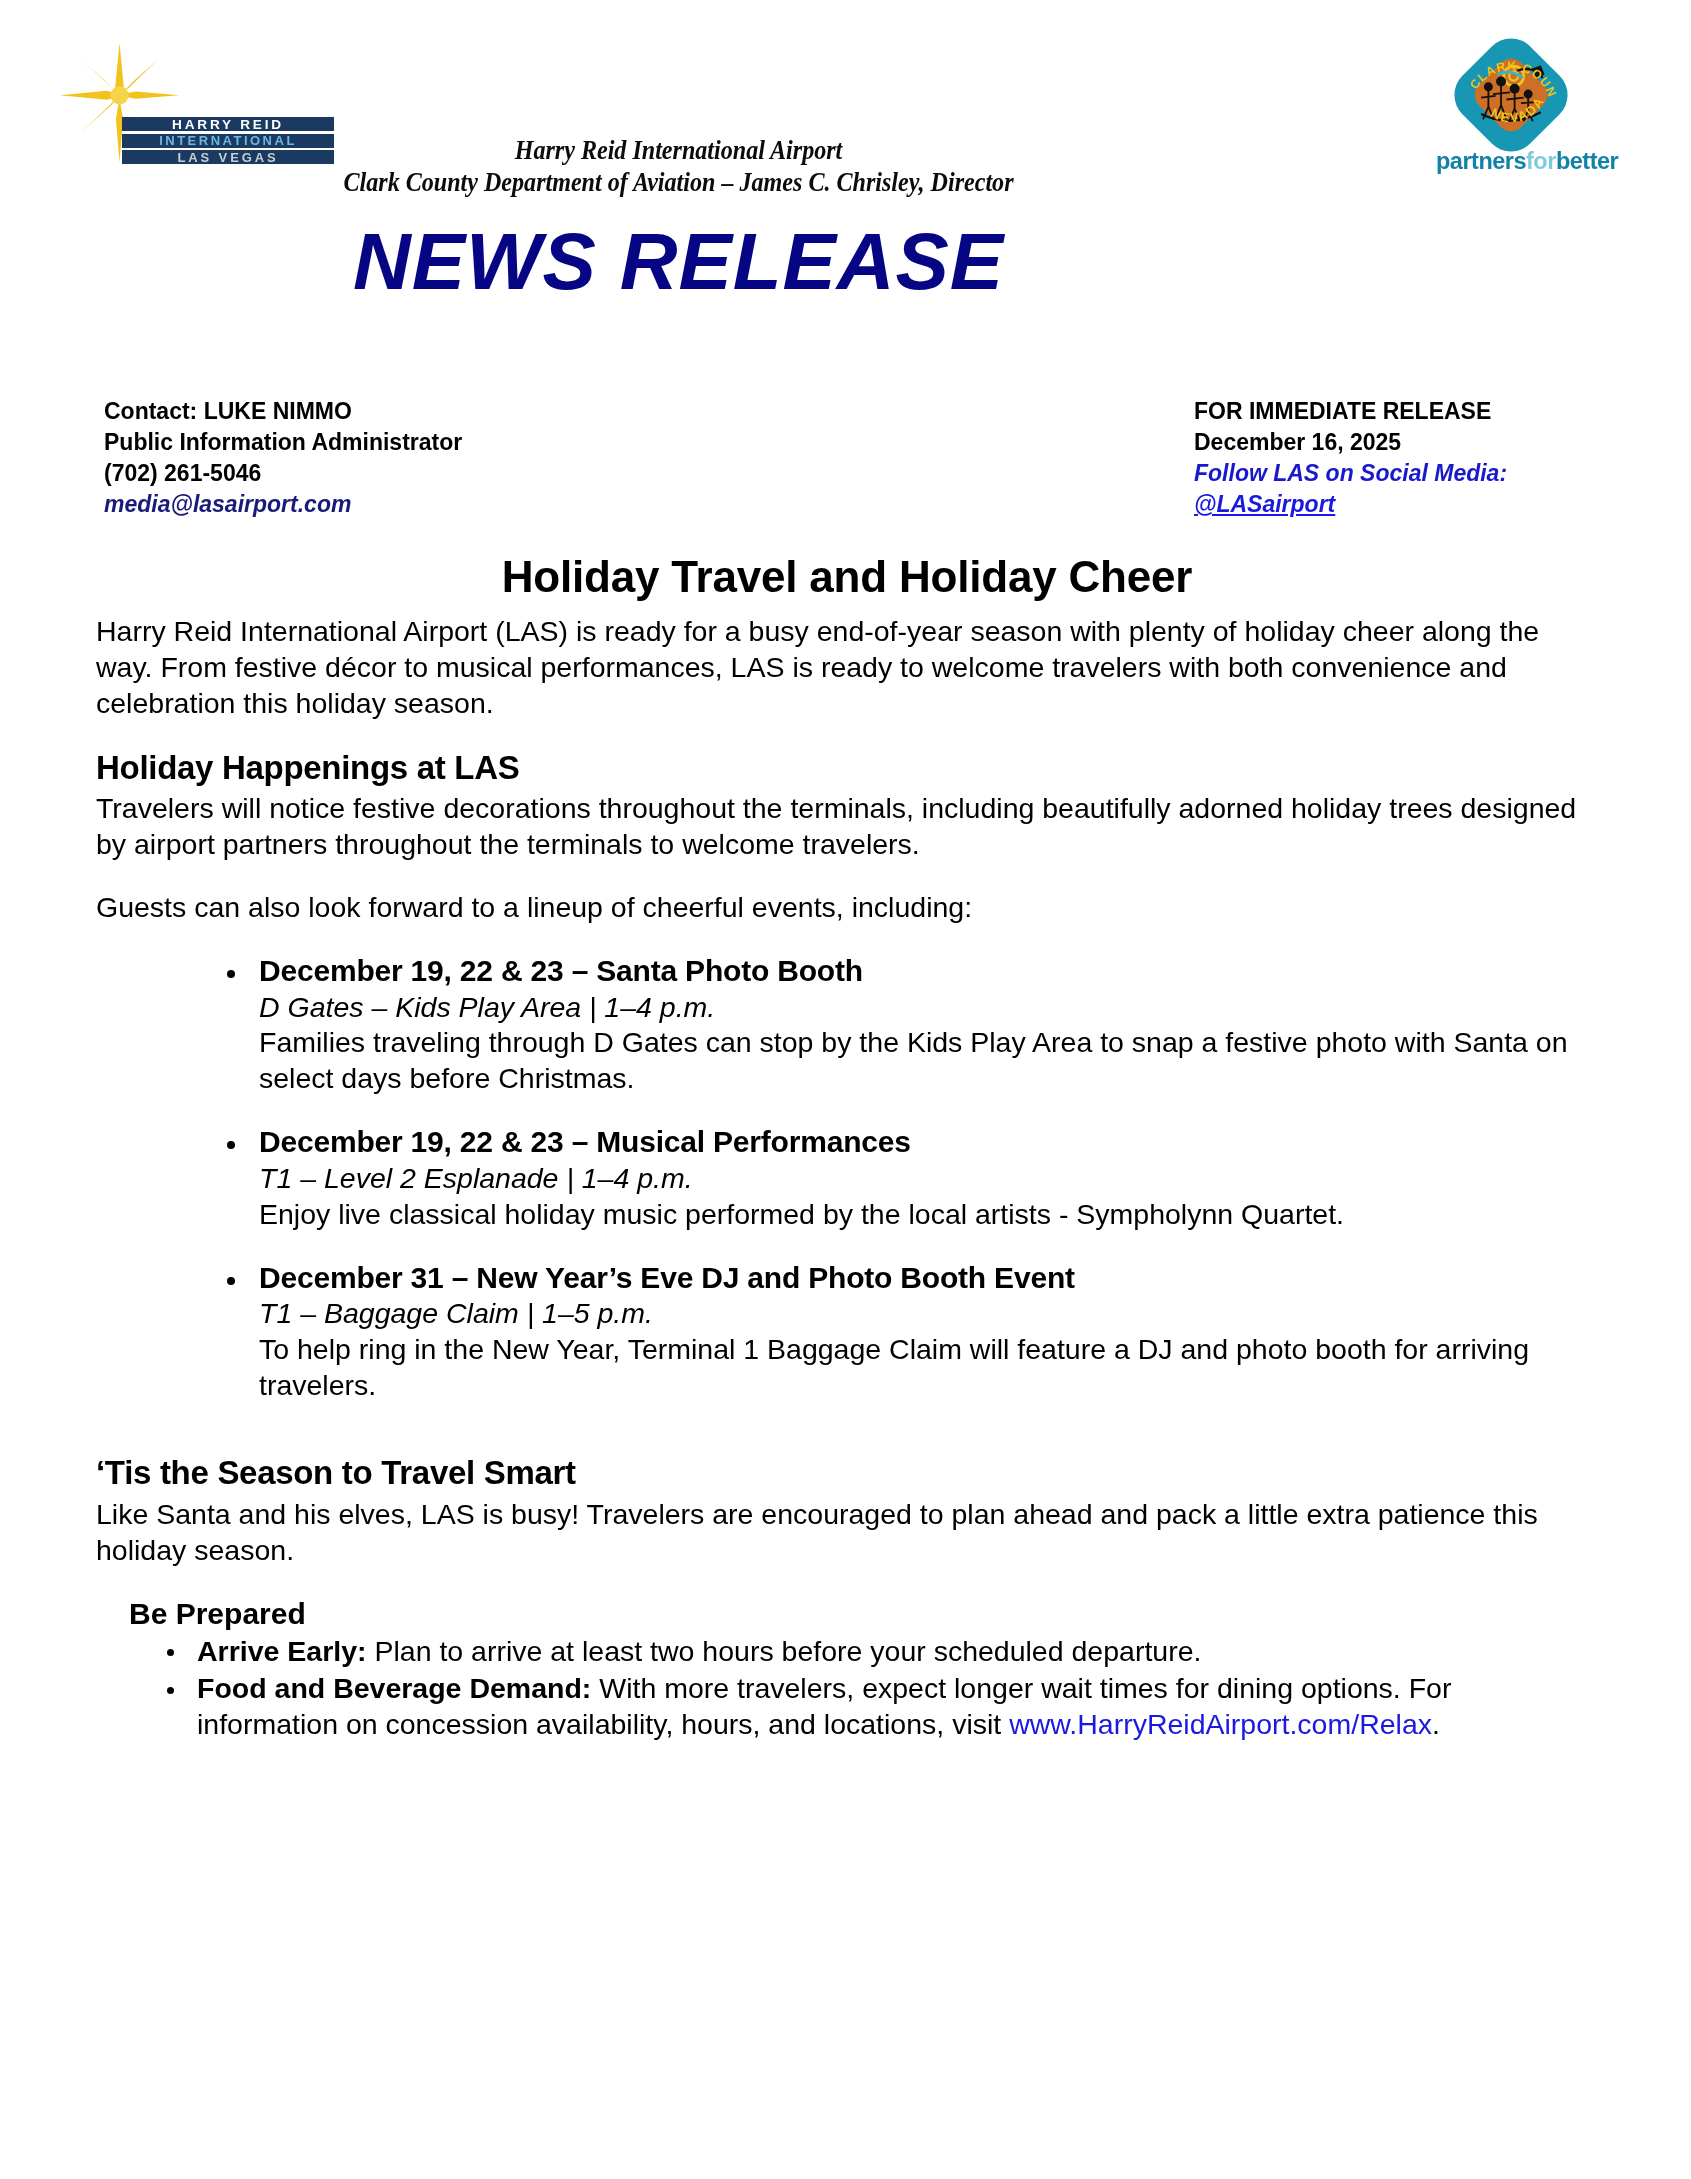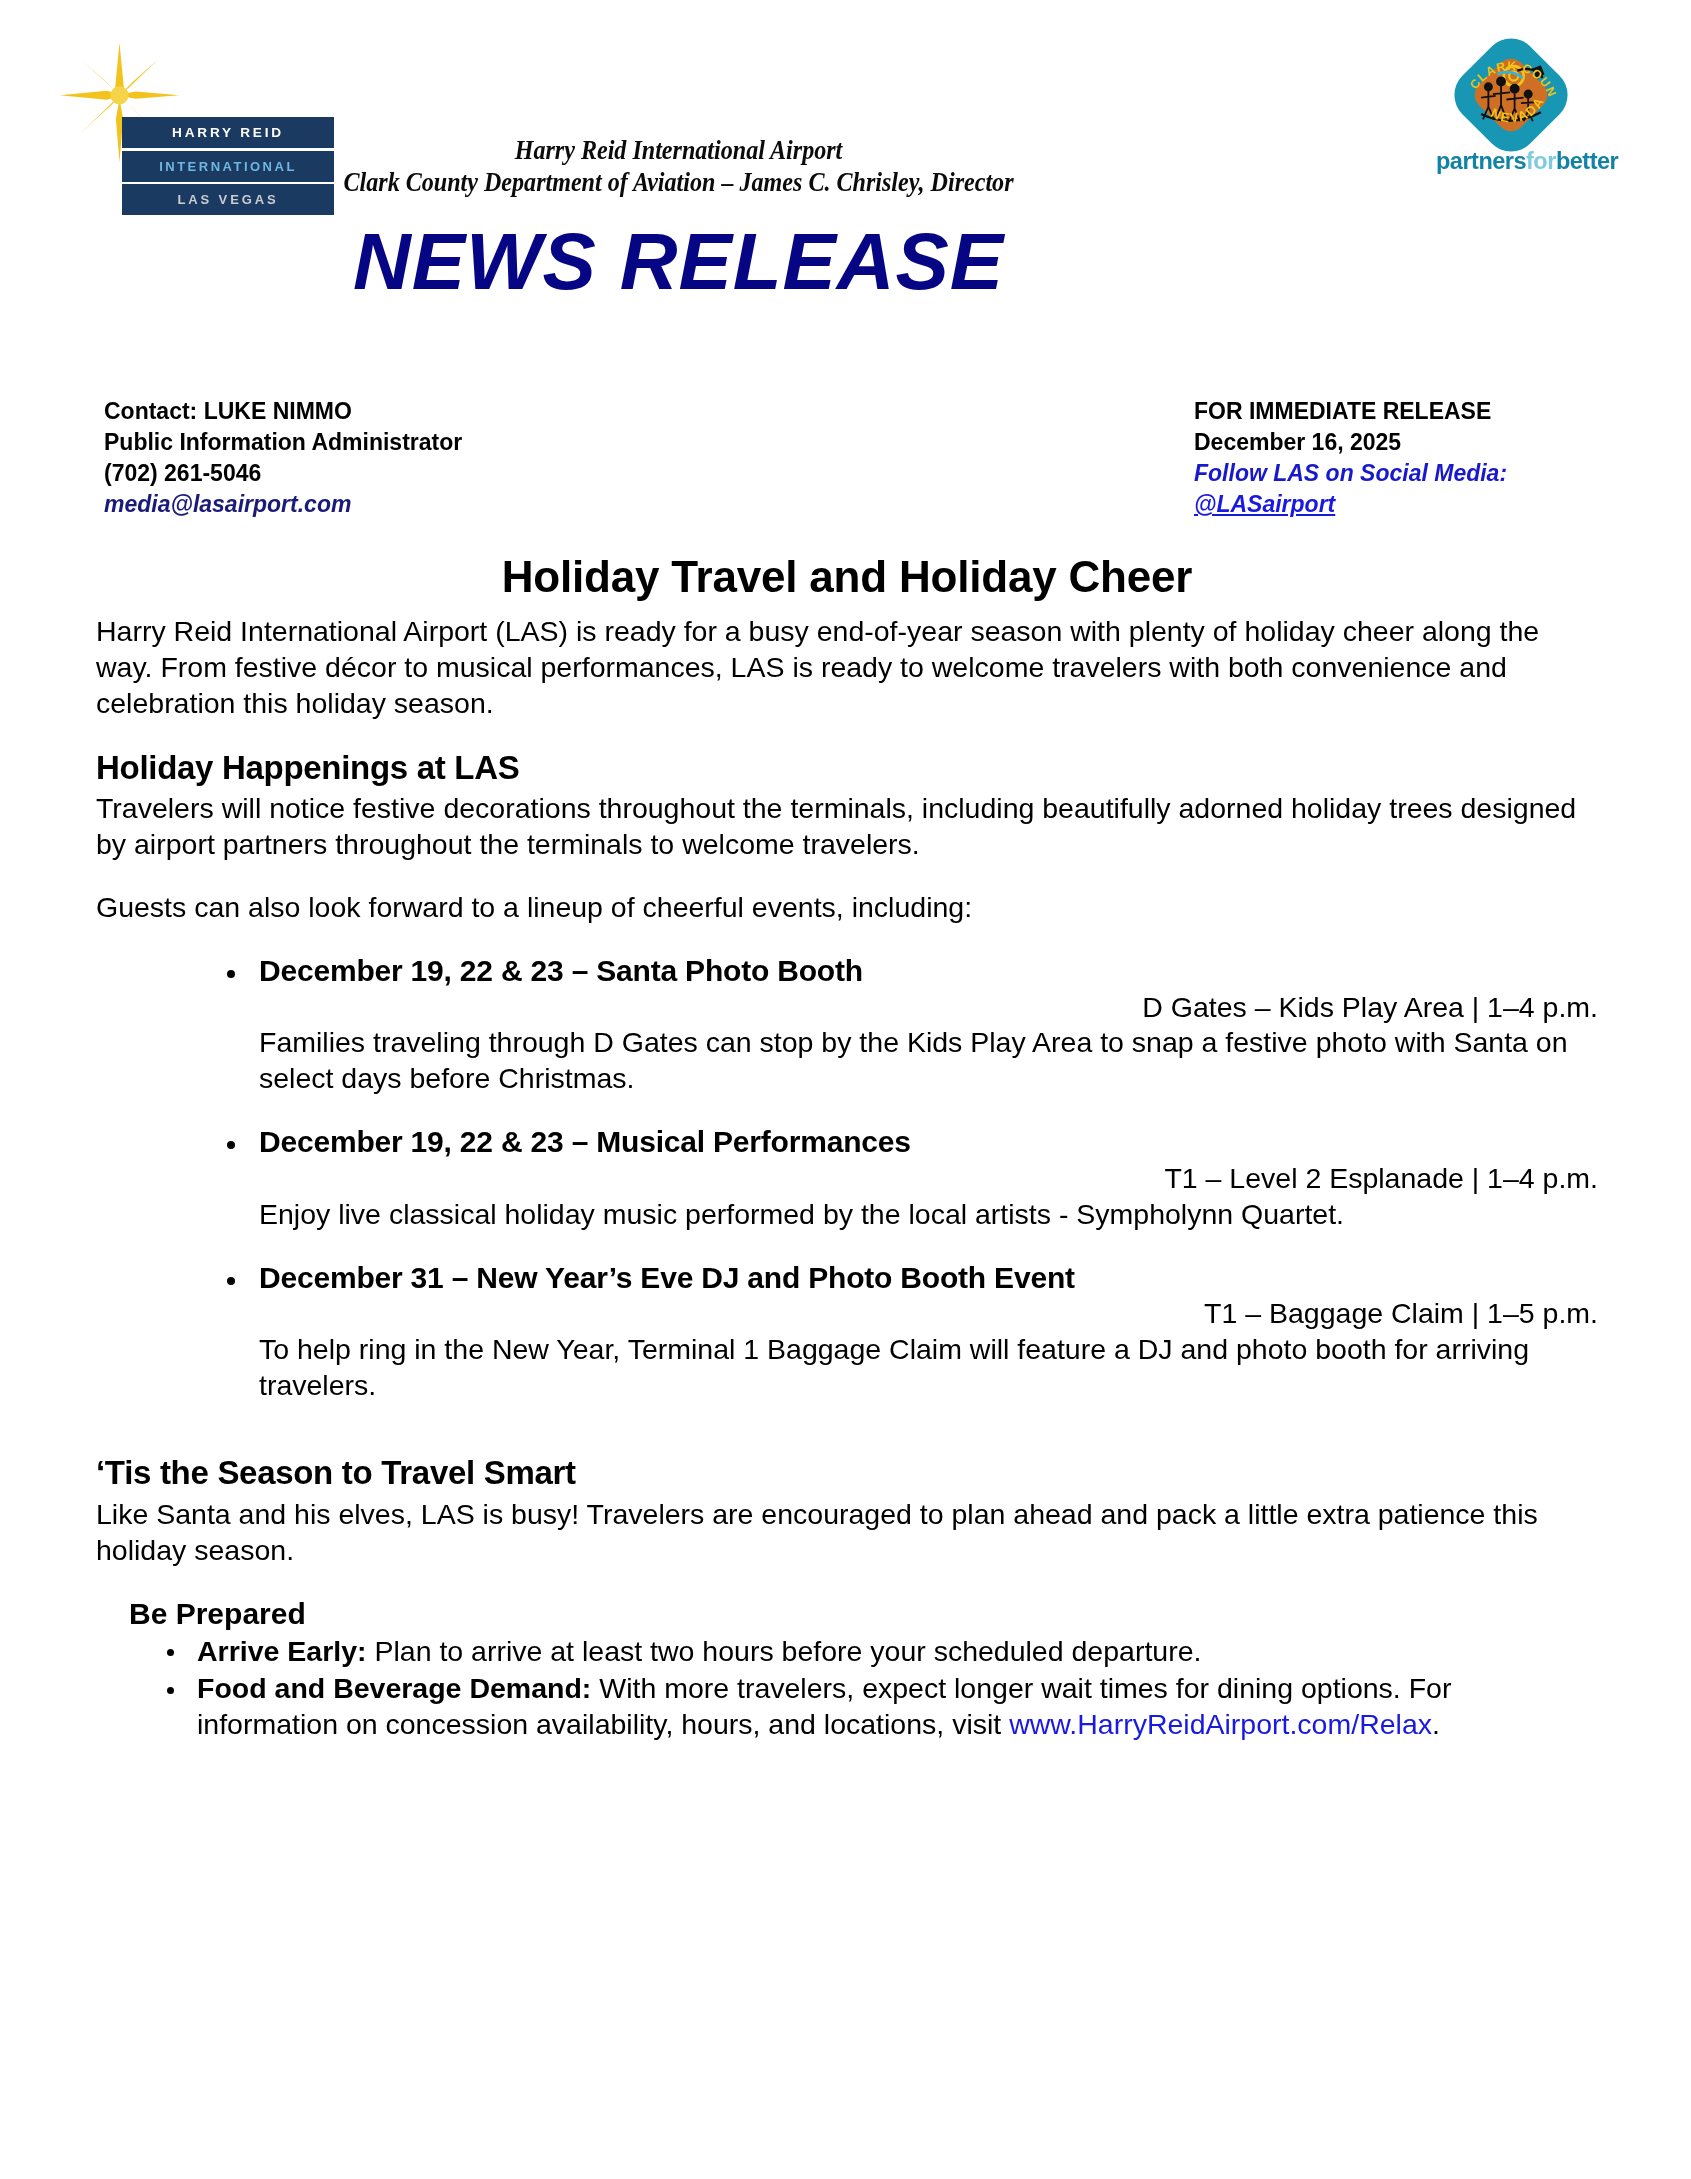--- a/index.html
+++ b/index.html
@@ -36,21 +36,21 @@
     height: 127px;
   }
   .hr-bars {
     position: absolute;
     left: 66px;
     top: 65px;
     width: 212px;
   }
   .hr-bar {
     background: #1b3a62;
-    height: 31px;
+    height: 14px;
     margin-bottom: 2.7px;
     display: flex;
     align-items: center;
     justify-content: center;
     letter-spacing: 2.8px;
     font-weight: bold;
     font-size: 13.6px;
     font-family: "Liberation Sans", sans-serif;
   }
   .hr-bar.b1 { color: #ffffff; }
@@ -213,22 +213,22 @@
     background: #000;
   }
   .ev-title {
     font-size: 30px;
     font-weight: bold;
     line-height: 1.22;
     letter-spacing: -0.2px;
   }
   .ev-where {
     font-size: 28.5px;
+    font-style: italic;
     line-height: 1.26;
-    text-align: right;
   }
   .ev-desc {
     font-size: 28.5px;
     line-height: 1.26;
   }
 
   
   ul.prep {
     list-style: none;
     margin: 0;

